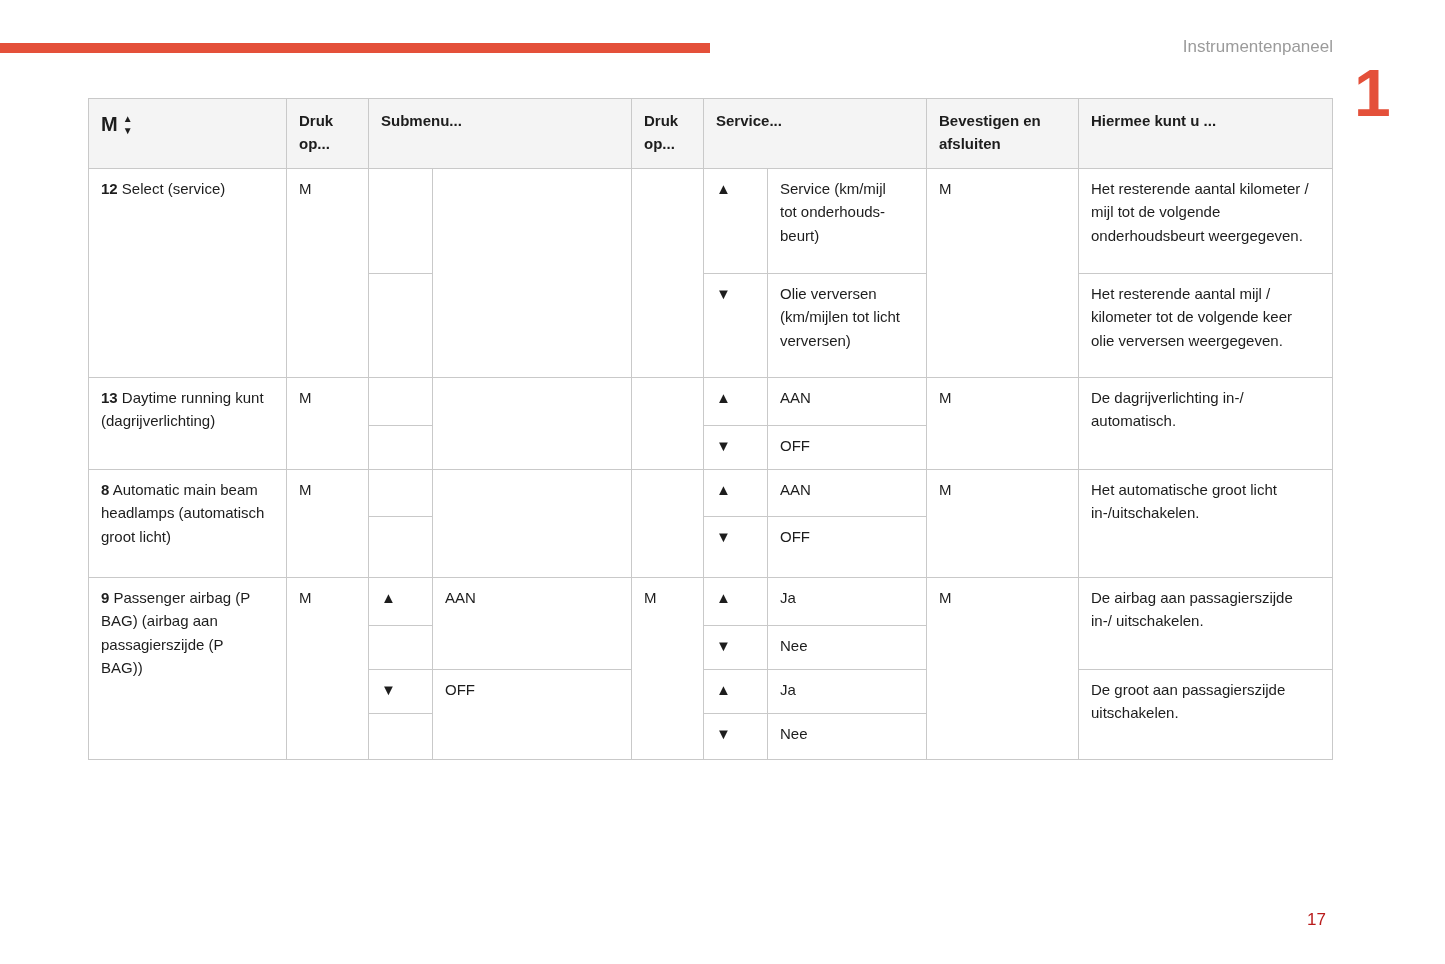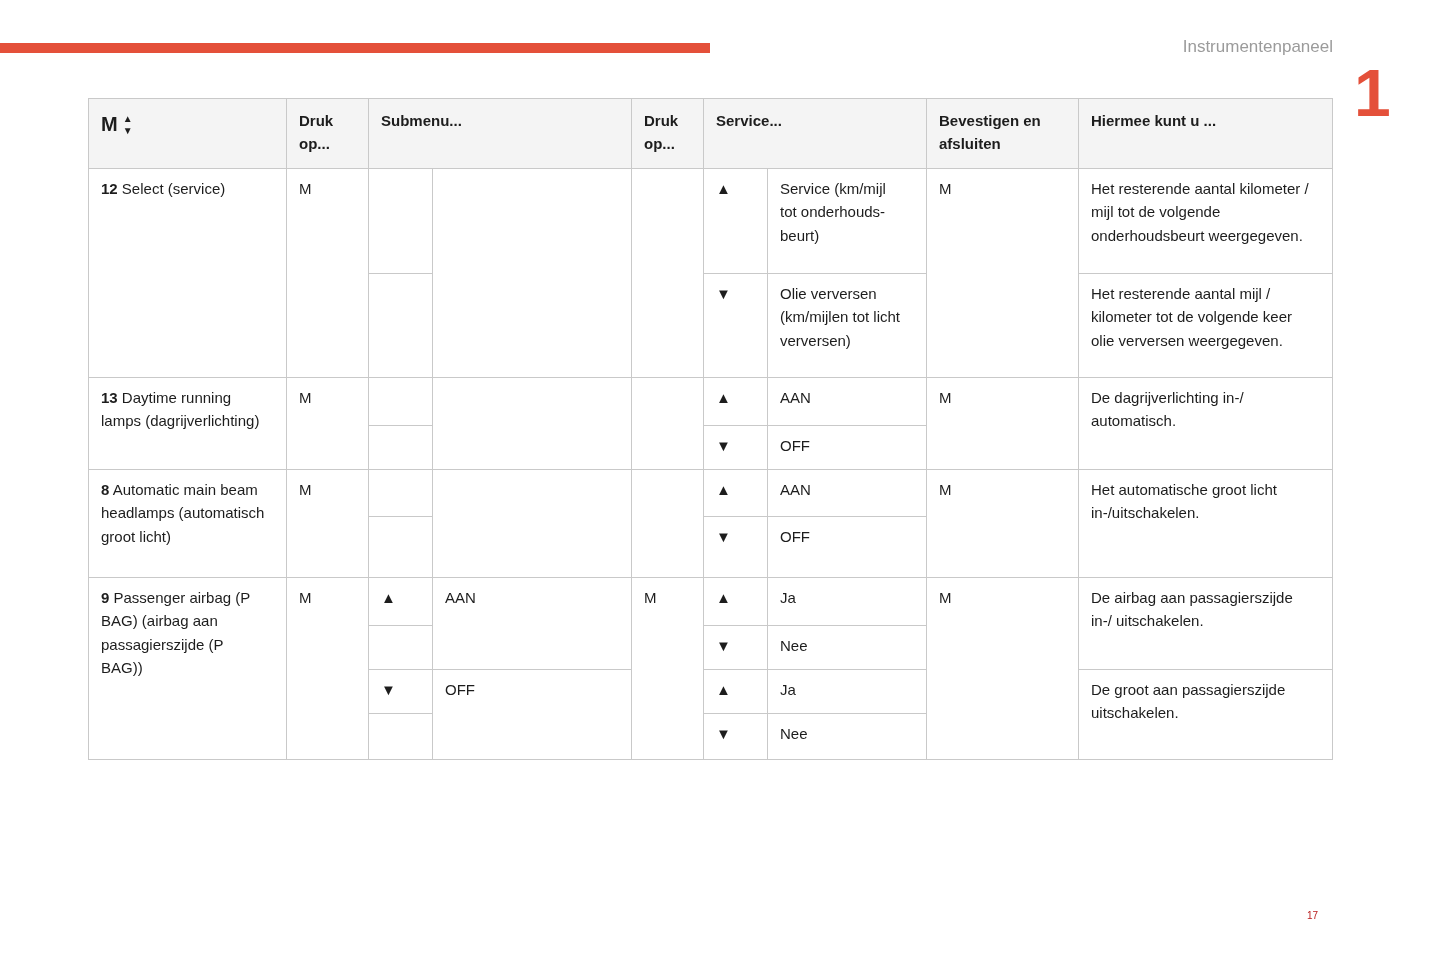--- a/index.html
+++ b/index.html
@@ -18,21 +18,21 @@
     position:absolute; top:37px; right:112px;
     font-size:17px; color:#9b9b9b;
   }
   .chapter-num {
     position:absolute; top:60px; left:1354px;
     font-size:66px; font-weight:bold; line-height:1;
     color:var(--accent); letter-spacing:-3px;
   }
   .page-num {
     position:absolute; top:910px; left:1307px;
-    font-size:10px; color:#b91c1c;
+    font-size:17px; color:#b91c1c;
   }
   table.menu-table {
     position:absolute; left:88px; top:98px; width:1244px;
     border-collapse:collapse; table-layout:fixed;
   }
   .menu-table th, .menu-table td {
     border:1px solid #c9c9c9;
     vertical-align:top; text-align:left;
     padding:8px 20px 8px 12px;
     font-size:15px; line-height:1.55;
@@ -101,21 +101,21 @@
       <td>Het resterende aantal kilometer / mijl tot de volgende onderhoudsbeurt weergegeven.</td>
     </tr>
     <tr style="height:104px">
       <td></td>
       <td class="arrow-cell">▼</td>
       <td>Olie verversen (km/mijlen tot licht verversen)</td>
       <td>Het resterende aantal mijl / kilometer tot de volgende keer olie verversen weergegeven.</td>
     </tr>
 
     <tr style="height:48px">
-      <td rowspan="2"><span class="item-num">13</span> <span>Daytime running lamps (dagrijverlichting)</span></td>
+      <td rowspan="2"><span class="item-num">13</span> <span>Daytime running kunt (dagrijverlichting)</span></td>
       <td rowspan="2" class="m-cell">M</td>
       <td></td>
       <td rowspan="2"></td>
       <td rowspan="2"></td>
       <td class="arrow-cell">▲</td>
       <td>AAN</td>
       <td rowspan="2" class="m-cell">M</td>
       <td rowspan="2">De dagrijverlichting in-/ automatisch.</td>
     </tr>
     <tr style="height:44px">

